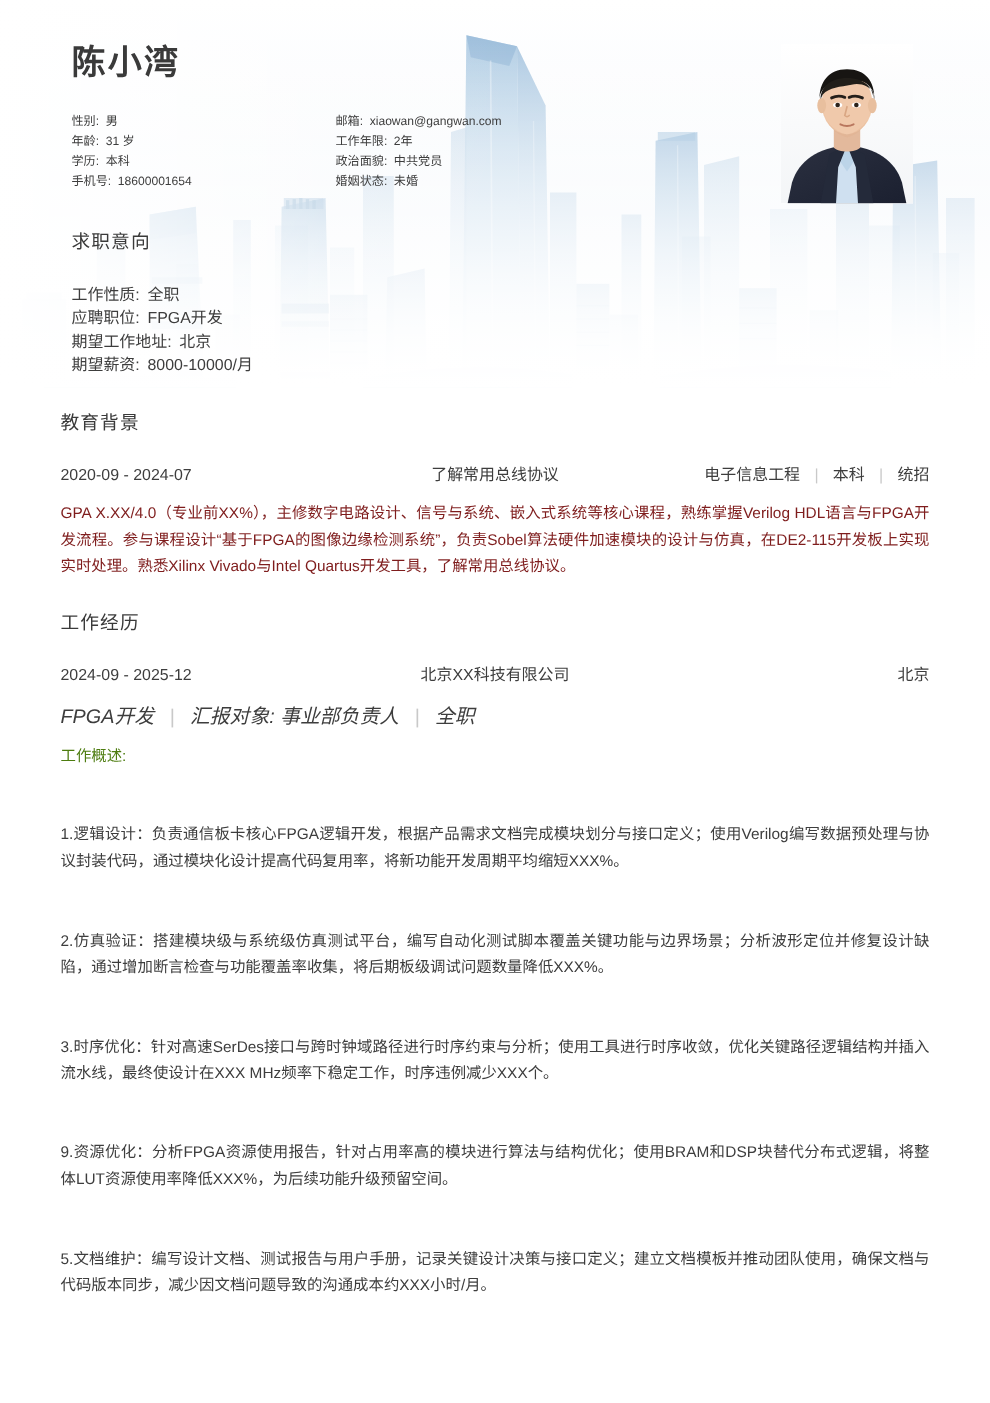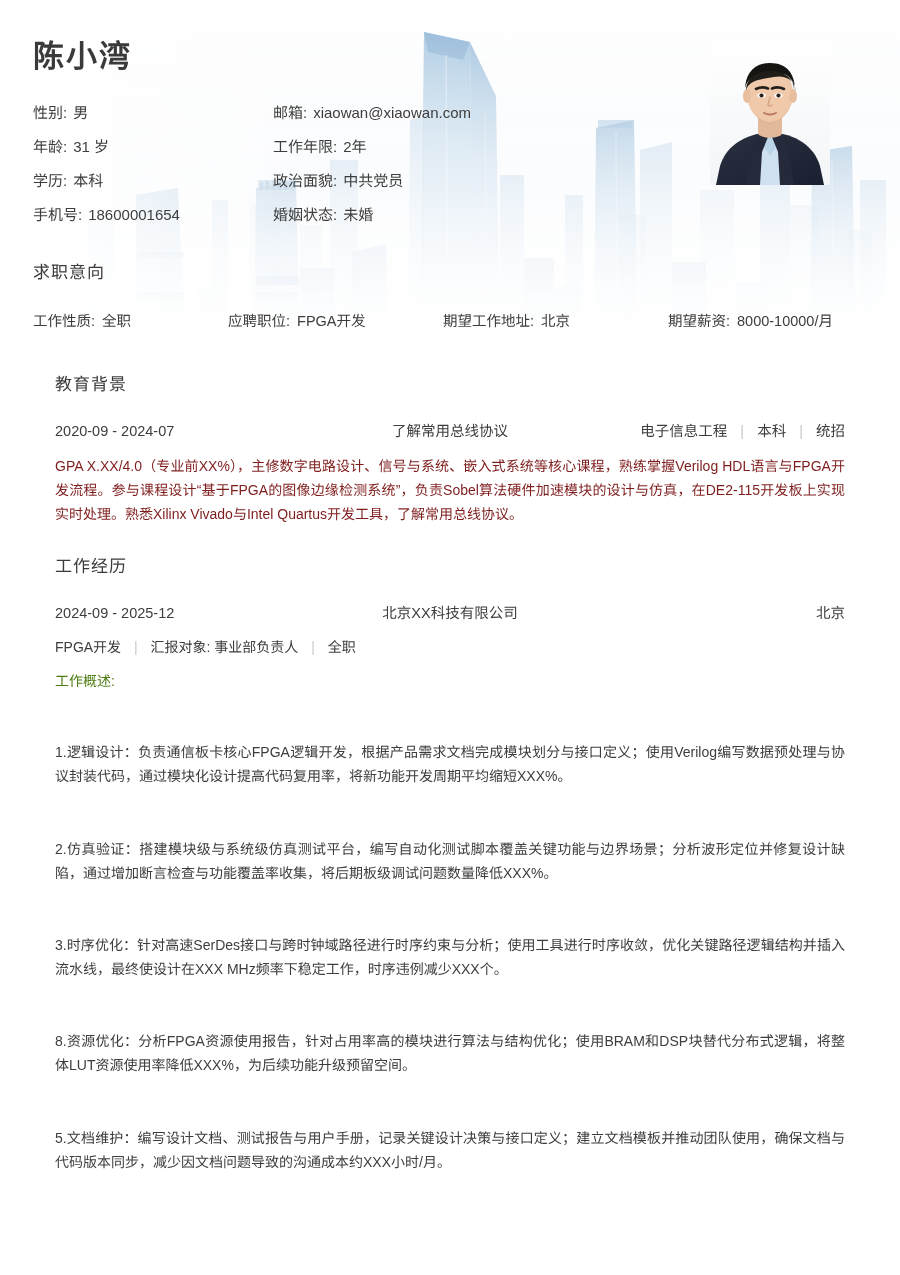--- a/index.html
+++ b/index.html
@@ -19,36 +19,36 @@
   
   .header {
     position: relative;
     width: 900px;
     height: 352px;
     overflow: hidden;
     background: linear-gradient(180deg,#fbfcfd 0%, #f7f9fb 45%, #fdfdfe 100%);
   }
   .skyline { position: absolute; inset: 0; width: 900px; height: 352px; }
 
-  .hdr-content { position: relative; z-index: 3; padding: 30px 55px 0 33px; }
+  .hdr-content { position: relative; z-index: 3; padding: 30px 55px 0 65px; }
 
   .name {
     font-size: 31px;
     font-weight: 700;
     color: #3a3a3a;
     letter-spacing: 2px;
     line-height: 1.2;
     margin: 8px 0 26px 0;
   }
 
   .info-grid {
     display: grid;
     grid-template-columns: 240px auto;
-    row-gap: 13px;
-    font-size: 15px;
+    row-gap: 2px;
+    font-size: 11px;
     color: #3d3d3d;
     margin-top: 16px;
   }
   .info-item { white-space: nowrap; }
   .info-item .lab { color: #3d3d3d; }
   .info-item .val { color: #3d3d3d; margin-left: 6px; }
 
   .photo {
     position: absolute;
     right: 70px;
@@ -68,21 +68,21 @@
     letter-spacing: 1px;
     margin: 0 0 4px 0;
   }
   .sec-title.in-hdr { margin-top: 34px; margin-bottom: 0; }
 
   .intent-rows {
     margin-top: 26px;
     font-size: 14.5px;
     color: #3d3d3d;
   }
-  .intent-row { display: flex; margin-bottom: 16px; }
+  .intent-row { display: flex; margin-bottom: 16px; flex-direction: column; }
   .intent-cell { white-space: nowrap; }
   .intent-cell:nth-child(1) { width: 195px; }
   .intent-cell:nth-child(2) { width: 215px; }
   .intent-cell:nth-child(3) { width: 225px; }
   .intent-cell .val { margin-left: 7px; }
 
   
   .body-wrap { padding: 0 55px; position: relative; z-index: 2; }
   .section { margin-top: 26px; }
   .section:first-child { margin-top: 18px; }
@@ -104,23 +104,24 @@
   .para {
     font-size: 14px;
     line-height: 1.72;
     color: #7f1d1d;
     margin: 0 0 10px 0;
     text-align: justify;
     white-space: pre-wrap;
   }
   .para.tight { margin-bottom: 4px; }
   .sub-meta {
-    font-size: 14px;
+    font-size: 18px;
     color: #3d3d3d;
     margin: 8px 0 14px 0;
+    font-style: italic;
   }
   .block-label { font-size: 14px; color: #4d7c0f; margin: 0 0 2px 0; }
   .bullets {
     font-size: 14px;
     line-height: 1.72;
     color: #3d3d3d;
     margin: 0 0 12px 0;
     white-space: pre-wrap;
     text-align: justify;
   }
@@ -326,21 +327,21 @@
     </div>
 
     <div class="hdr-content">
       <div class="name">陈小湾</div>
 
       <div class="info-grid">
         <div class="info-item">
           <span class="lab">性别:</span><span class="val">男</span>
         </div>
         <div class="info-item">
-          <span class="lab">邮箱:</span><span class="val">xiaowan@xiaowan.com</span>
+          <span class="lab">邮箱:</span><span class="val">xiaowan@gangwan.com</span>
         </div>
 
         <div class="info-item">
           <span class="lab">年龄:</span><span class="val">31 岁</span>
         </div>
         <div class="info-item">
           <span class="lab">工作年限:</span><span class="val">2年</span>
         </div>
 
         <div class="info-item">
@@ -420,21 +421,21 @@
         <span>汇报对象: 事业部负责人</span>
         <span class="meta-sep">|</span>
         <span>全职</span>
       </div>
 
       <div class="block-label">工作概述:</div>
       <div class="bullets">
         <div>1.逻辑设计：负责通信板卡核心FPGA逻辑开发，根据产品需求文档完成模块划分与接口定义；使用Verilog编写数据预处理与协议封装代码，通过模块化设计提高代码复用率，将新功能开发周期平均缩短XXX%。</div>
         <div>2.仿真验证：搭建模块级与系统级仿真测试平台，编写自动化测试脚本覆盖关键功能与边界场景；分析波形定位并修复设计缺陷，通过增加断言检查与功能覆盖率收集，将后期板级调试问题数量降低XXX%。</div>
         <div>3.时序优化：针对高速SerDes接口与跨时钟域路径进行时序约束与分析；使用工具进行时序收敛，优化关键路径逻辑结构并插入流水线，最终使设计在XXX MHz频率下稳定工作，时序违例减少XXX个。</div>
-        <div>8.资源优化：分析FPGA资源使用报告，针对占用率高的模块进行算法与结构优化；使用BRAM和DSP块替代分布式逻辑，将整体LUT资源使用率降低XXX%，为后续功能升级预留空间。</div>
+        <div>9.资源优化：分析FPGA资源使用报告，针对占用率高的模块进行算法与结构优化；使用BRAM和DSP块替代分布式逻辑，将整体LUT资源使用率降低XXX%，为后续功能升级预留空间。</div>
         <div>5.文档维护：编写设计文档、测试报告与用户手册，记录关键设计决策与接口定义；建立文档模板并推动团队使用，确保文档与代码版本同步，减少因文档问题导致的沟通成本约XXX小时/月。</div>
         
       </div>
 
     </div>
 
   </div>
 </div>
 
 </body></html>

